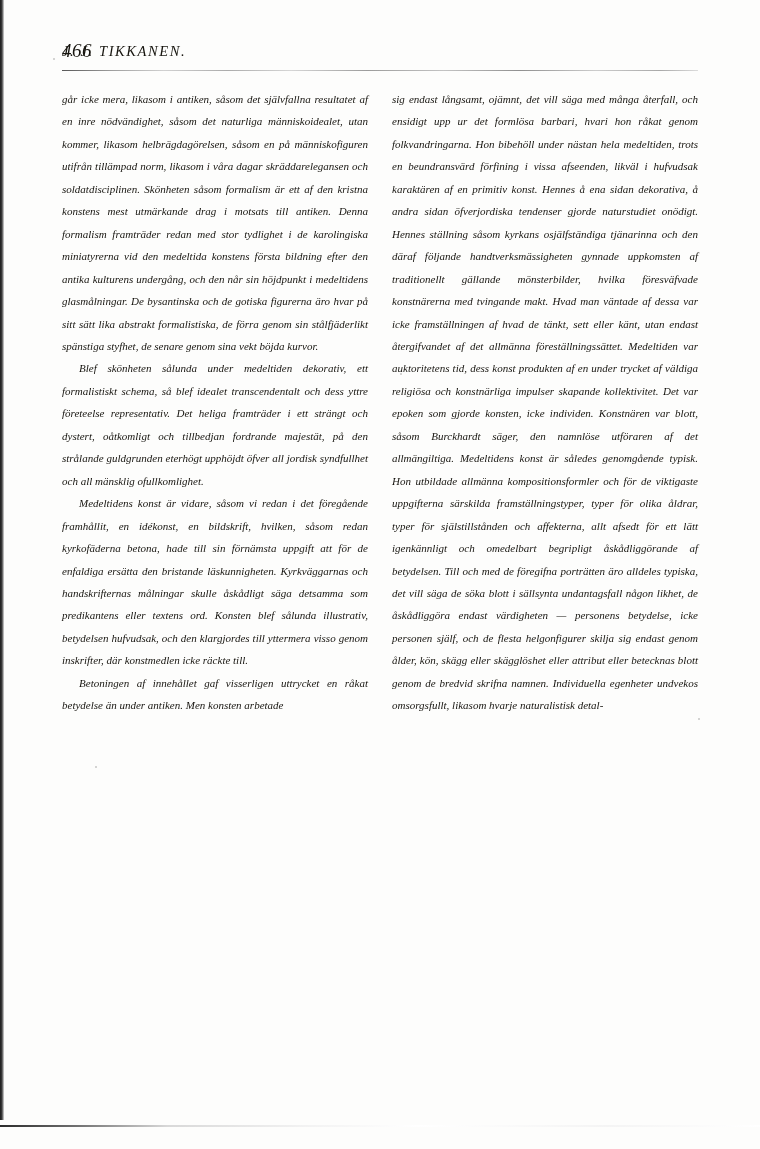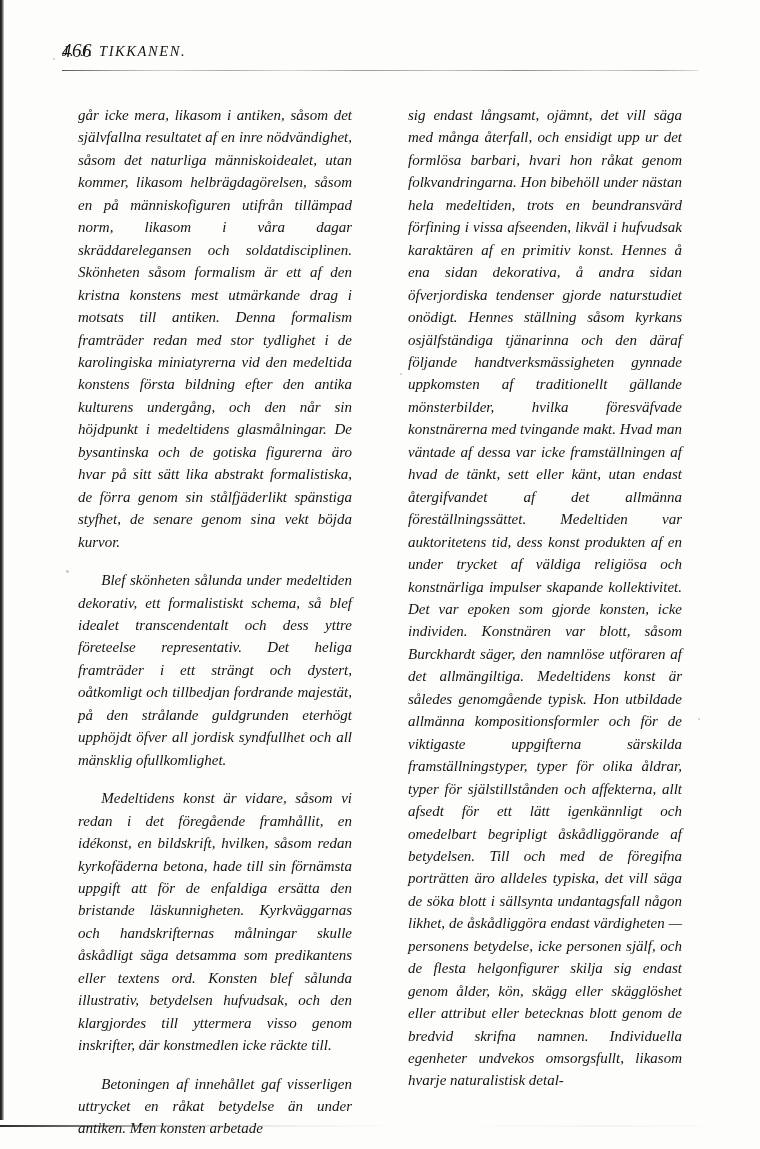--- a/index.html
+++ b/index.html
@@ -87,22 +87,22 @@
     left: 62px;
     top: 88px;
     width: 636px;
     display: flex;
     gap: 24px;
   }
   .column {
     width: 306px;
   }
   .column p {
-    margin: 16px;
-    font-size: 15px;
+    margin: 0;
+    font-size: 11px;
     line-height: 22.45px;
     text-align: justify;
     text-align-last: left;
     text-justify: inter-word;
     color: #16140f;
     -webkit-font-smoothing: antialiased;
   }
   .column p.indent {
     text-indent: 1.55em;
   }

